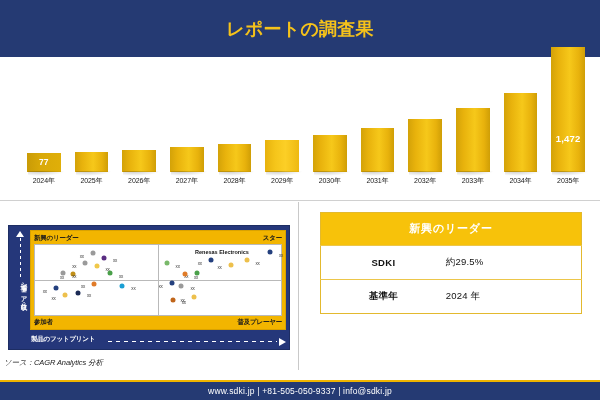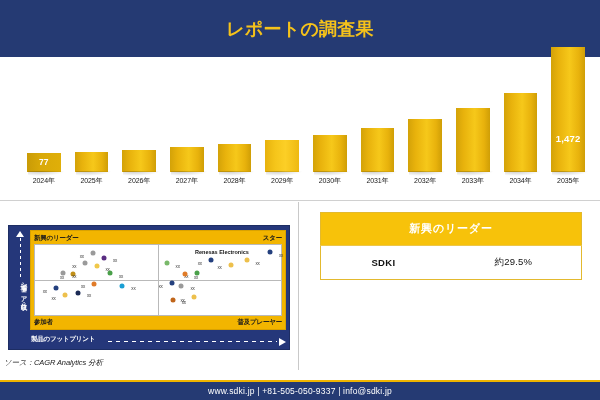--- a/index.html
+++ b/index.html
@@ -182,21 +182,21 @@
     padding: 8px 0 9px; letter-spacing: .8px;
   }
   #insights-table td {
     border-top: 1px solid #e9c martin;
   }
   .row-cell {
     border-top: 1px solid #ecc64a;
     padding: 10px 0; font-size: 9.5px; color: #111;
   }
   .row-key { width: 48%; text-align: center; font-weight: bold; letter-spacing: .3px; }
-  .row-val { width: 52%; text-align: center; letter-spacing: .2px; }
+  .row-val { width: 52%; letter-spacing: .2px; }
 
   
   #footer {
     position: absolute; left: 0; bottom: 0; width: 600px; height: 18px;
     background: #253a73; color: #ffffff;
     display: flex; align-items: center; justify-content: center;
     font-size: 8.5px; letter-spacing: .2px;
   }
   #footer-gold {
     position: absolute; left: 0; bottom: 18px; width: 600px; height: 2px;
@@ -350,20 +350,24 @@
       <thead>
         <tr>
           <th id="insights-head" colspan="2">新興のリーダー</th>
         </tr>
       </thead>
       <tbody id="insights-body">
           <tr>
             <td class="row-cell row-key">SDKI</td>
             <td class="row-cell row-val">約29.5%</td>
           </tr>
+          <tr>
+            <td class="row-cell row-key">基準年</td>
+            <td class="row-cell row-val">2024 年</td>
+          </tr>
         </tbody>
     </table>
   </div>
 </div>
 
 <div id="footer-gold"></div>
 <div id="footer">
   <span>www.sdki.jp | +81-505-050-9337 | info@sdki.jp</span>
 </div>
 

